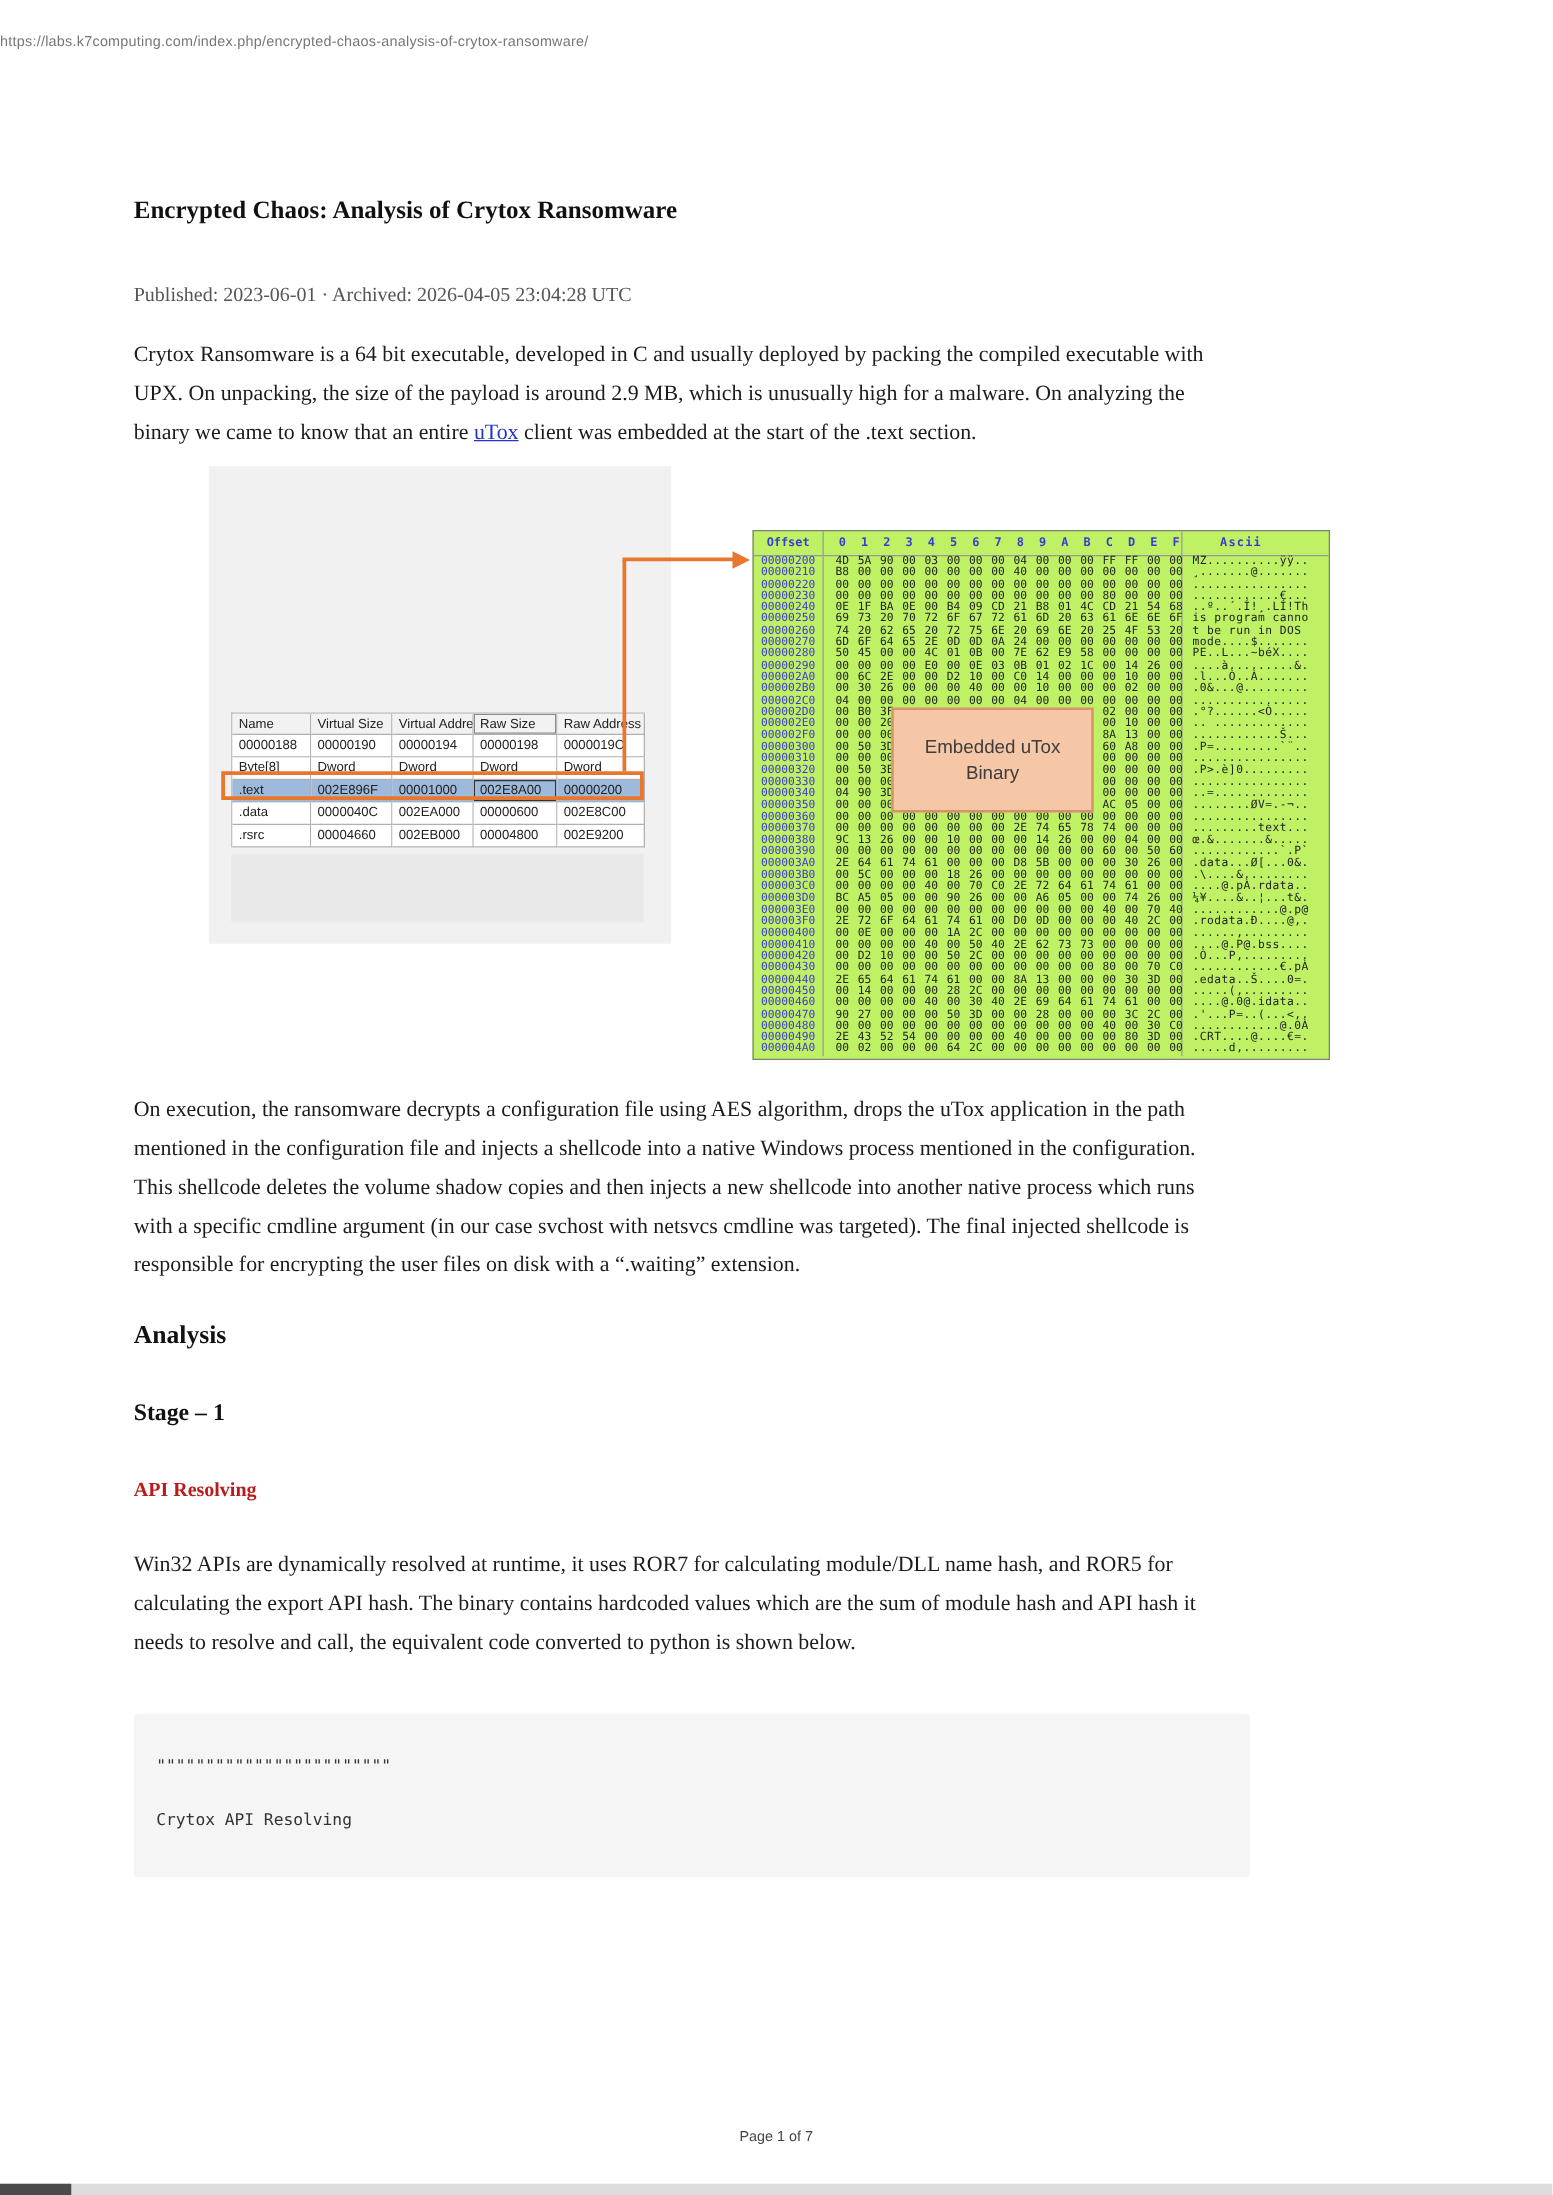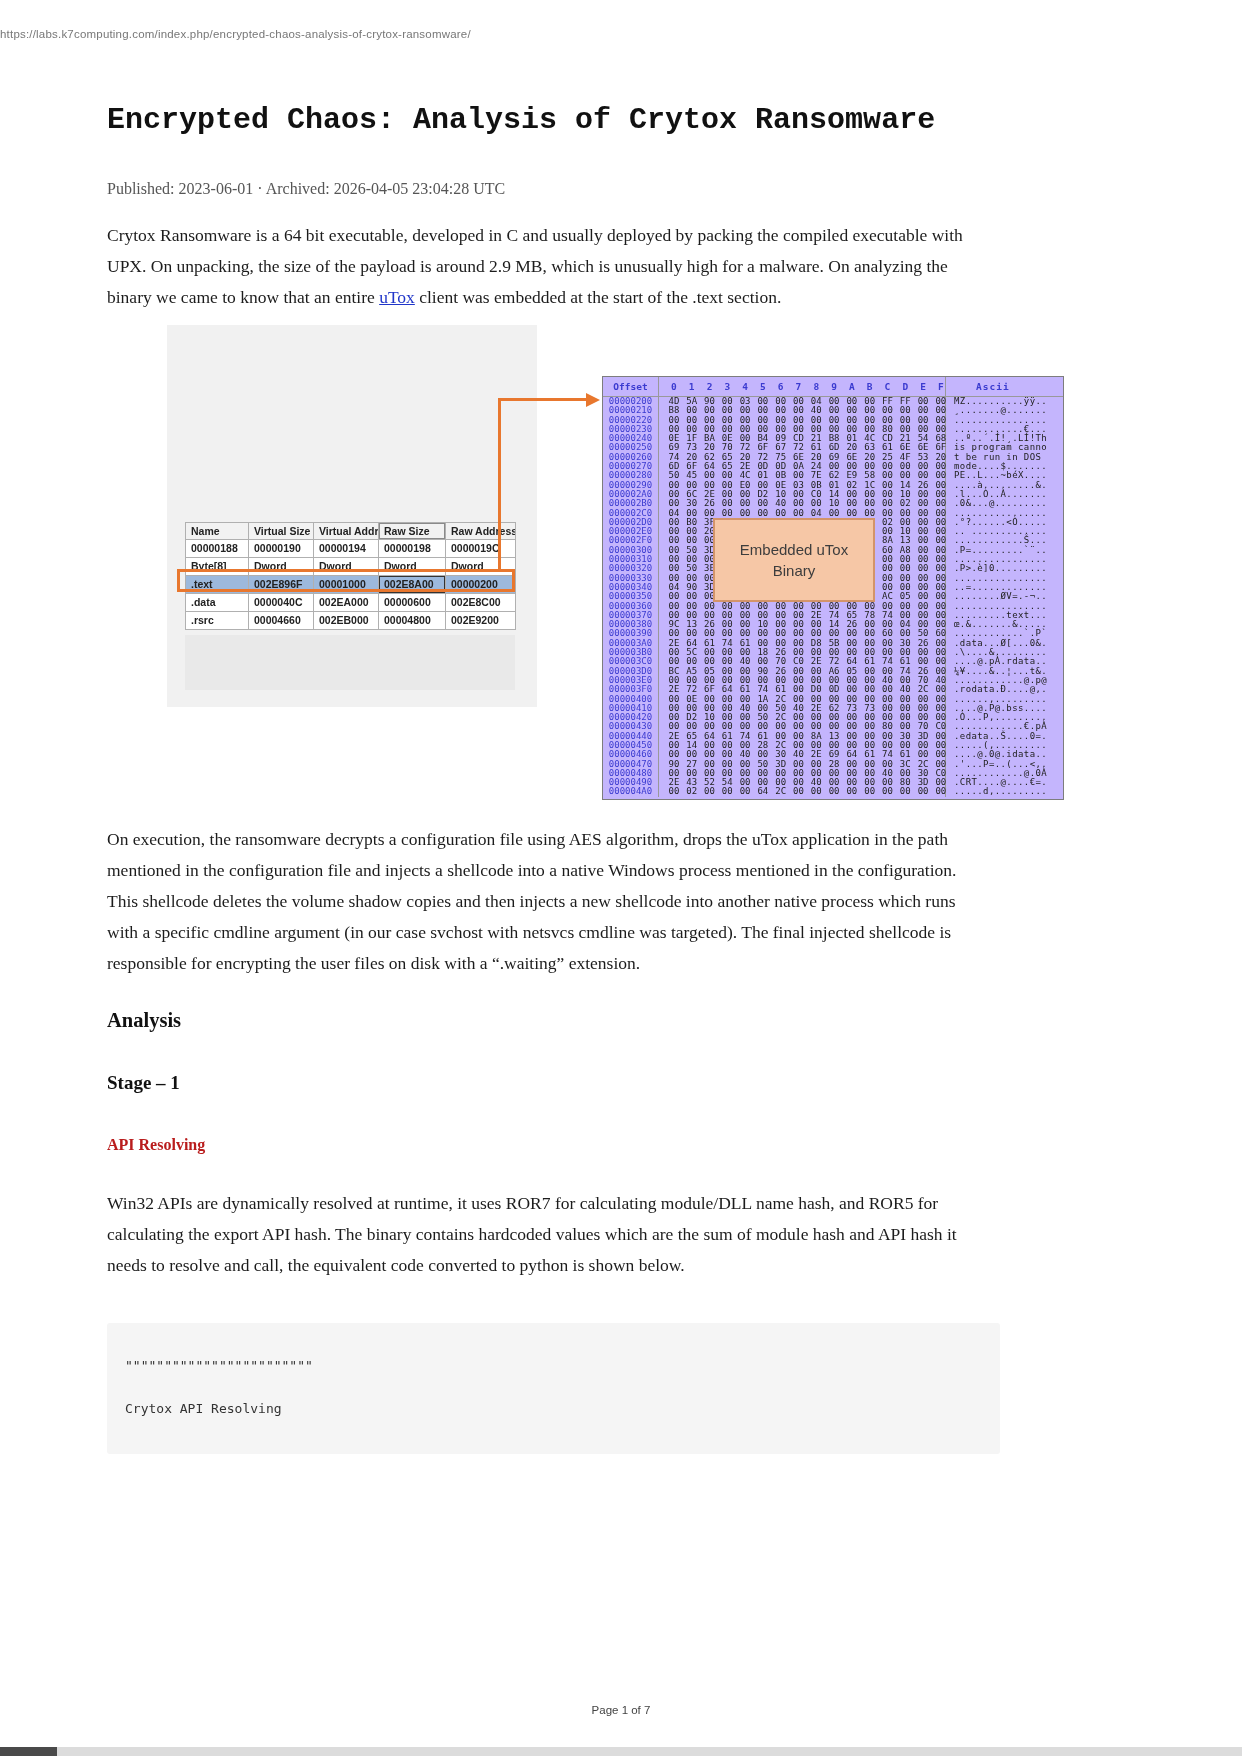--- a/index.html
+++ b/index.html
@@ -6,38 +6,38 @@
   body{
     width:1242px;height:1756px;position:relative;background:#ffffff;
     font-family:"Liberation Serif", serif;color:#1a1a1a;overflow:hidden;
   }
   .url-bar{
     text-align:left;padding-top:28px;font-family:"Liberation Sans", sans-serif;
     font-size:11.5px;color:#777;letter-spacing:.2px;
   }
   .content{margin-left:107px;width:883px;}
   h1.title{
-    font-size:30px;font-weight:bold;margin:62px 0 0 0;line-height:36px;color:#111;
-    font-family:Liberation Mono, monospace;
+    font-size:20px;font-weight:bold;margin:110px 0 0 0;line-height:36px;color:#111;
+    font-family:Liberation Serif, serif;
   }
   .meta{margin-top:42px;font-size:16px;color:#555;}
   p.body{font-size:17.5px;line-height:31px;margin:22px 0 0 0;color:#1c1c1c;}
   a.link{color:var(--link-blue);text-decoration:underline;cursor:pointer;}
 
   
   .figure{position:relative;height:477px;margin-top:10px;}
   .wash{position:absolute;left:60px;top:2px;width:370px;height:382px;background:#f1f1f1;}
   .wash2{position:absolute;left:78px;top:312px;width:330px;height:55px;background:#e9e9e9;}
 
   
   .sec-table{
     position:absolute;left:78px;top:199px;display:grid;
     grid-template-columns:63px 65px 65px 67px 70px;
     font-family:"Liberation Sans", sans-serif;font-size:10.5px;color:#222;
-    border-top:1px solid #b0b0b0;border-left:1px solid #b0b0b0;background:#fff;font-weight:bold;
+    border-top:1px solid #b0b0b0;border-left:1px solid #b0b0b0;background:#fff;
   }
   .sec-table .cell{
     border-right:1px solid #b0b0b0;border-bottom:1px solid #b0b0b0;
     padding:0 0 0 5px;height:17px;line-height:17px;white-space:nowrap;overflow:hidden;background:#fff;
   }
   .sec-table .th{background:#f2f2f2;height:16px;line-height:16px;}
   .sec-table .th-raw{box-shadow:inset 0 0 0 1px #8a8a8a;}
   .sec-table .hl{background:var(--row-highlight);}
   .sec-table .focus{box-shadow:inset 0 0 0 1px #333;}
 
@@ -45,21 +45,21 @@
   .hl-rect{position:absolute;left:70px;top:246px;width:338px;height:23px;
     border:3px solid var(--orange);box-sizing:border-box;}
   .conn-v{position:absolute;left:391px;top:77px;width:3px;height:169px;background:var(--orange);}
   .conn-h{position:absolute;left:391px;top:75px;width:90px;height:3px;background:var(--orange);}
   .arrowhead{position:absolute;left:479px;top:70px;width:0;height:0;
     border-left:14px solid var(--orange);border-top:7px solid transparent;border-bottom:7px solid transparent;}
 
   
   .hexpanel{
     position:absolute;left:495px;top:53px;width:462px;height:424px;
-    border:1.5px solid #7d7d7d;background:#c4b5fd;box-sizing:border-box;overflow:hidden;
+    border:1.5px solid #7d7d7d;background:#bef264;box-sizing:border-box;overflow:hidden;
     font-family:"DejaVu Sans Mono", monospace;font-size:9px;color:#222;
   }
   .hx-row{display:flex;height:9.3px;line-height:9.3px;white-space:pre;}
   .hx-head{height:19px;line-height:19px;border-bottom:1px solid #999;
     color:var(--offset-blue);font-weight:bold;font-size:9.5px;}
   .hx-off{display:inline-block;width:55px;text-align:center;color:var(--offset-blue);flex:none;}
   .hx-bytes{width:288px;flex:none;border-left:1px solid #999;border-right:1px solid #999;padding-left:6px;box-sizing:border-box;}
   .hx-bytes span{display:inline-block;width:17.8px;text-align:center;}
   .hx-asc{display:inline-block;flex:1;padding-left:8px;letter-spacing:.4px;}
   .hx-head .hx-asc{padding-left:30px;letter-spacing:1px;}

